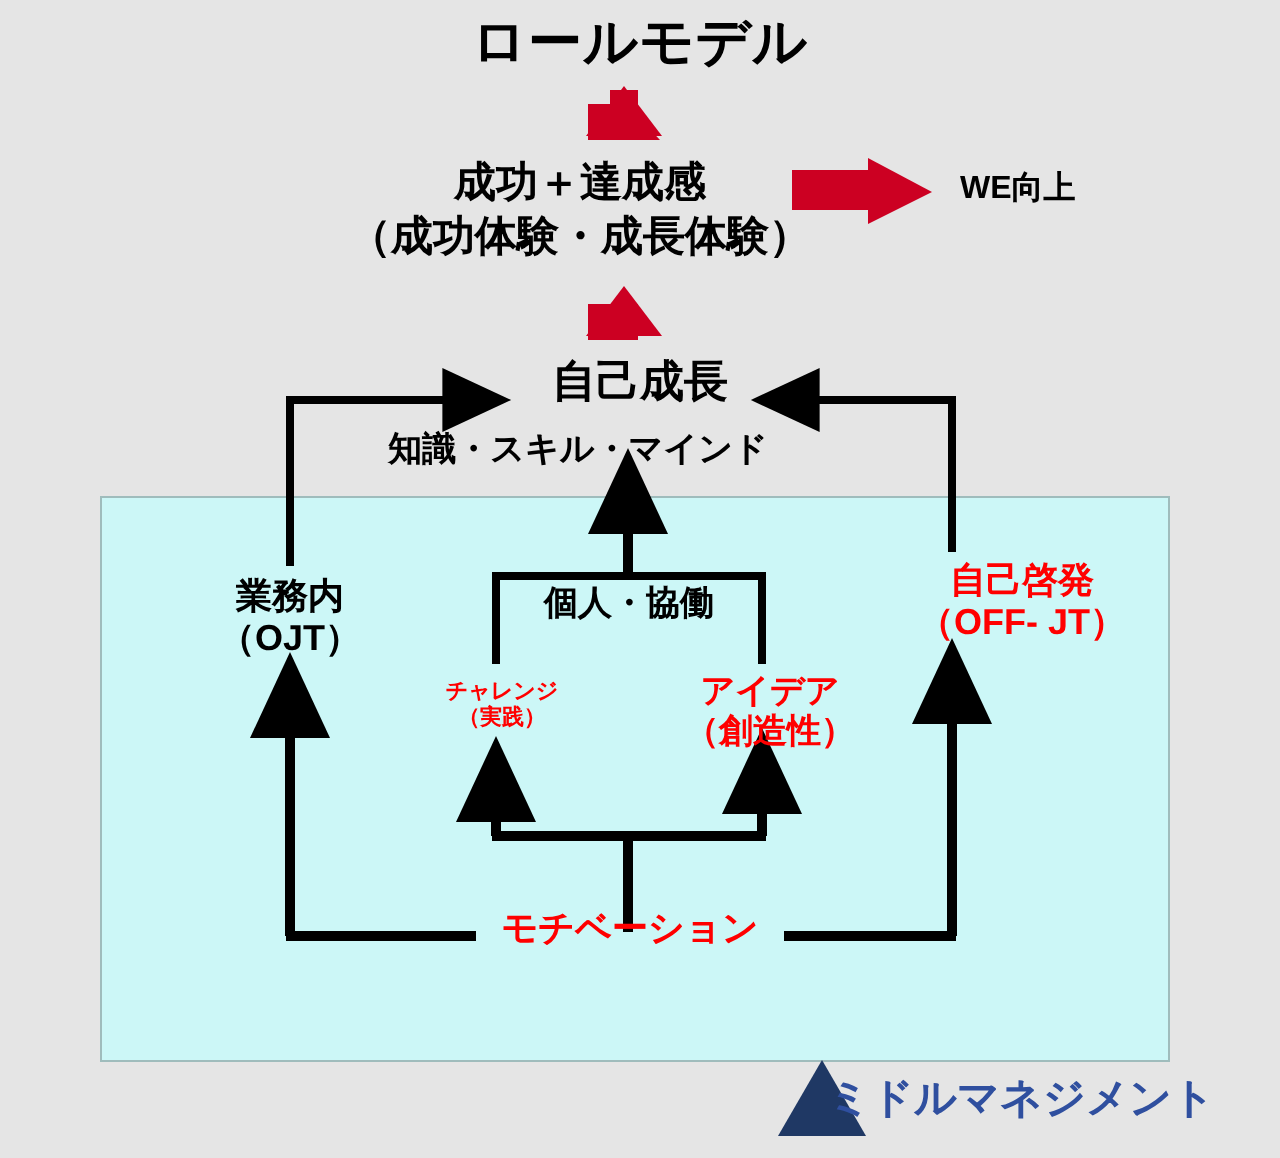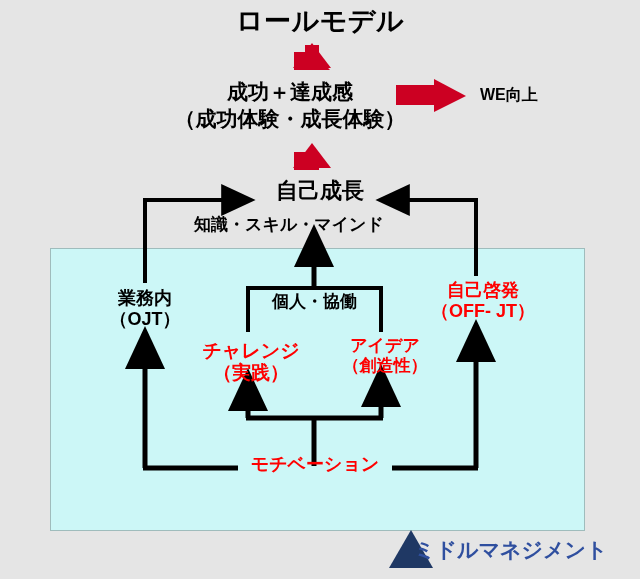--- a/index.html
+++ b/index.html
@@ -50,30 +50,30 @@
   #self-growth-sub {
     left: 0; top: 215px; width: 512px;
     font-size: 17px;
     margin-left: 33px;
   }
   #ojt {
     left: 80px; top: 288px; width: 130px;
     font-size: 18px;
   }
   #offjt {
-    left: 408px; top: 280px; width: 150px;
+    left: 436px; top: 280px; width: 150px;
     font-size: 18px;
   }
   #kojin-kyodo {
     left: 248px; top: 292px; width: 133px;
     font-size: 17px;
   }
   #challenge {
     left: 186px; top: 340px; width: 130px;
-    font-size: 19px;
+    font-size: 11px;
   }
   #idea {
     left: 320px; top: 336px; width: 130px;
     font-size: 17px;
   }
   #motivation {
     left: 240px; top: 454px; width: 150px;
     font-size: 18px;
   }
   #kojin {

